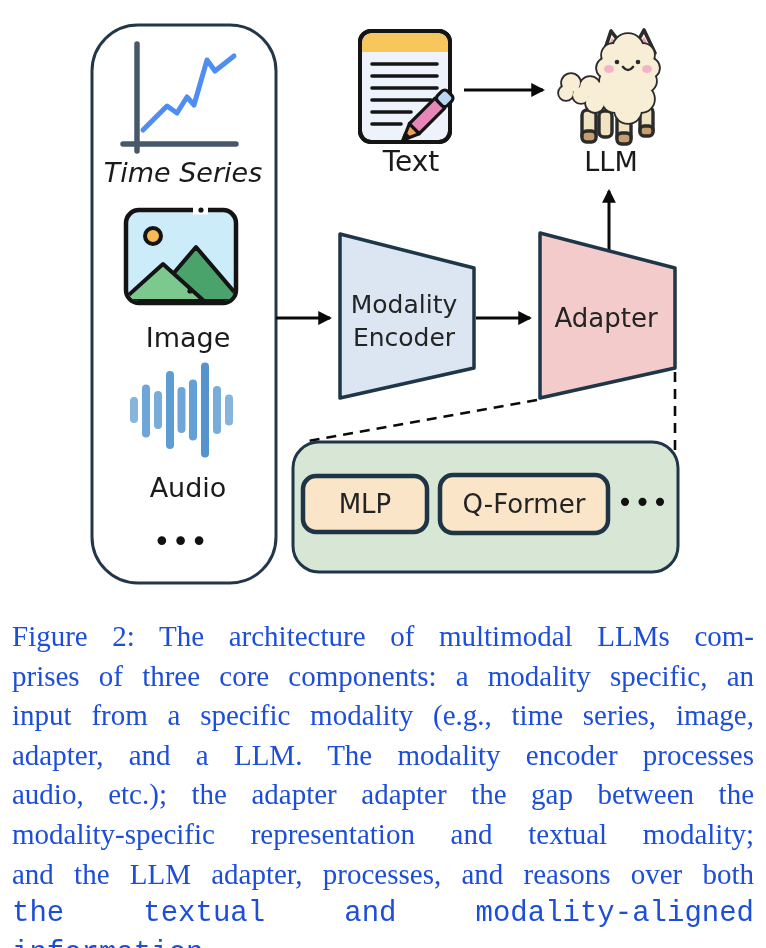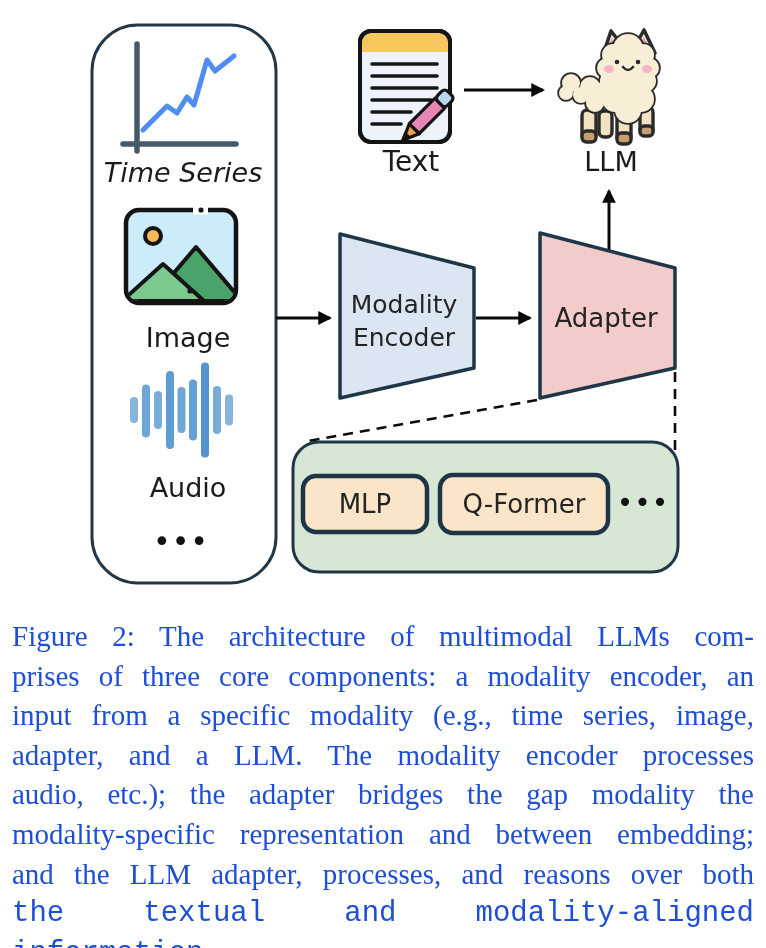--- a/index.html
+++ b/index.html
@@ -183,20 +183,20 @@
     <rect x="303" y="476" width="124" height="56" rx="13" fill="#fae5c9" stroke="#1e3545" stroke-width="4.5"></rect>
     <text class="boxlabel" x="365" y="513" font-size="26" text-anchor="middle">MLP</text>
     <rect x="440" y="475" width="168" height="58" rx="13" fill="#fae5c9" stroke="#1e3545" stroke-width="4.5"></rect>
     <text class="boxlabel" x="524" y="513" font-size="26" text-anchor="middle">Q-Former</text>
     <text x="643" y="512" font-size="28" letter-spacing="1" text-anchor="middle" fill="#111">•••</text>
   </g>
 </svg>
 
 <div id="caption">
   <div class="cap-line">Figure 2: The architecture of multimodal LLMs com-</div>
-  <div class="cap-line">prises of three core components: a modality encoder, an</div>
+  <div class="cap-line">prises of three core components: a modality specific, an</div>
   <div class="cap-line">input from a specific modality (e.g., time series, image,</div>
   <div class="cap-line">adapter, and a LLM. The modality encoder processes</div>
-  <div class="cap-line">audio, etc.); the adapter bridges the gap modality the</div>
-  <div class="cap-line">modality-specific representation and between embedding;</div>
+  <div class="cap-line">audio, etc.); the adapter adapter the gap between the</div>
+  <div class="cap-line">modality-specific representation and textual modality;</div>
   <div class="cap-line">and the LLM adapter, processes, and reasons over both</div>
   <div class="cap-line last">the textual and modality-aligned information.</div>
 </div>
 
 </body></html>

